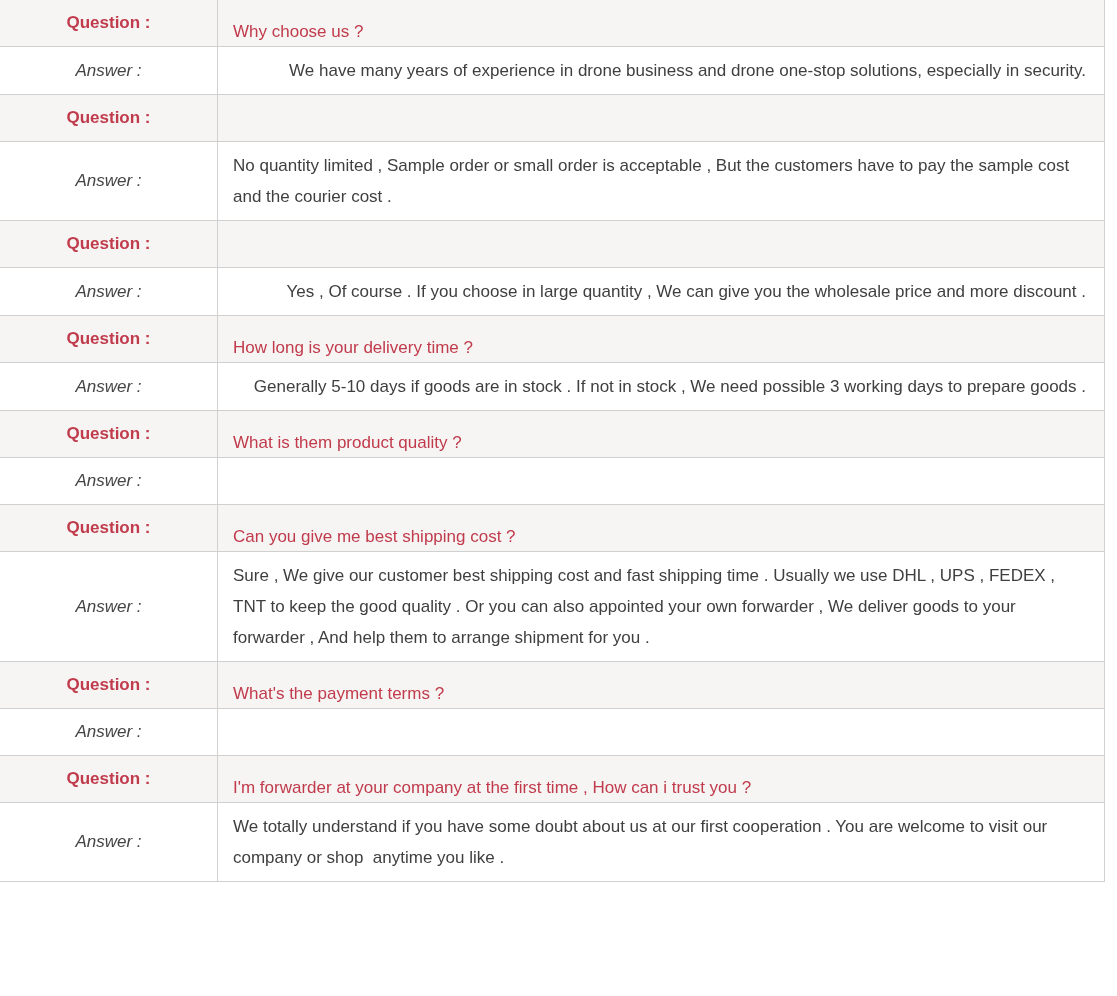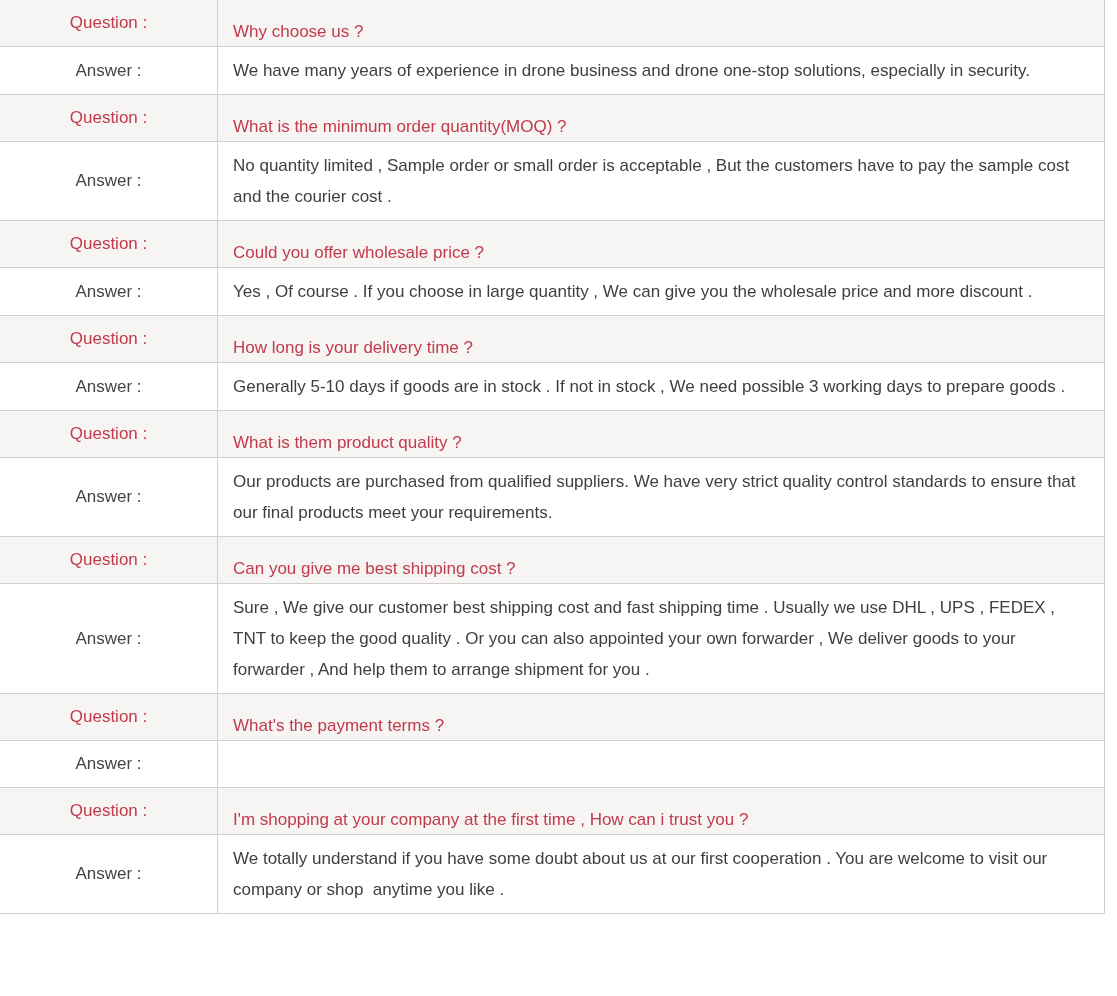--- a/index.html
+++ b/index.html
@@ -41,28 +41,28 @@
     padding: 8px 18px 8px 15px;
     display: flex;
     align-items: center;
     font-size: 17px;
     line-height: 31px;
   }
   .row-question {
     background: var(--q-bg);
     height: 47px;
   }
-  .row-question .label-cell { color: var(--q-color); }
+  .row-question .label-cell { color: var(--q-color); font-weight: bold; }
   .row-question .content-cell { color: var(--q-color); padding-top: 16px; padding-bottom: 0; }
   .row-answer {
     background: #ffffff;
     min-height: 47px;
   }
-  .row-answer .label-cell { color: var(--label-color); }
-  .row-answer .content-cell { color: var(--a-color); }
+  .row-answer .label-cell { color: var(--label-color); font-style: italic; }
+  .row-answer .content-cell { color: var(--a-color); justify-content: flex-end; }
   .answer-text, .question-text { white-space: pre-wrap; }
 </style>
 </head>
 <body>
 
 <div class="faq-table">
   <div class="row row-question">
     <div class="label-cell">
       <span>Question :</span>
     </div>
@@ -76,39 +76,33 @@
     </div>
     <div class="content-cell">
       <span class="answer-text">We have many years of experience in drone business and drone one-stop solutions, especially in security.</span>
     </div>
   </div>
 
   <div class="row row-question">
     <div class="label-cell">
       <span>Question :</span>
     </div>
-    <div class="content-cell">
-      <span class="question-text">What is the minimum order quantity(MOQ) ?</span>
-    </div>
   </div>
   <div class="row row-answer">
     <div class="label-cell">
       <span>Answer :</span>
     </div>
     <div class="content-cell">
       <span class="answer-text">No quantity limited , Sample order or small order is acceptable , But the customers have to pay the sample cost and the courier cost .</span>
     </div>
   </div>
 
   <div class="row row-question">
     <div class="label-cell">
       <span>Question :</span>
-    </div>
-    <div class="content-cell">
-      <span class="question-text">Could you offer wholesale price ?</span>
     </div>
   </div>
   <div class="row row-answer">
     <div class="label-cell">
       <span>Answer :</span>
     </div>
     <div class="content-cell">
       <span class="answer-text">Yes , Of course . If you choose in large quantity , We can give you the wholesale price and more discount .</span>
     </div>
   </div>
@@ -135,23 +129,20 @@
       <span>Question :</span>
     </div>
     <div class="content-cell">
       <span class="question-text">What is them product quality ?</span>
     </div>
   </div>
   <div class="row row-answer">
     <div class="label-cell">
       <span>Answer :</span>
     </div>
-    <div class="content-cell">
-      <span class="answer-text">Our products are purchased from qualified suppliers. We have very strict quality control standards to ensure that our final products meet your requirements.</span>
-    </div>
   </div>
 
   <div class="row row-question">
     <div class="label-cell">
       <span>Question :</span>
     </div>
     <div class="content-cell">
       <span class="question-text">Can you give me best shipping cost ?</span>
     </div>
   </div>
@@ -176,21 +167,21 @@
     <div class="label-cell">
       <span>Answer :</span>
     </div>
   </div>
 
   <div class="row row-question">
     <div class="label-cell">
       <span>Question :</span>
     </div>
     <div class="content-cell">
-      <span class="question-text">I'm shopping at your company at the first time , How can i trust you ?</span>
+      <span class="question-text">I'm forwarder at your company at the first time , How can i trust you ?</span>
     </div>
   </div>
   <div class="row row-answer">
     <div class="label-cell">
       <span>Answer :</span>
     </div>
     <div class="content-cell">
       <span class="answer-text">We totally understand if you have some doubt about us at our first cooperation . You are welcome to visit our company or shop  anytime you like .</span>
     </div>
   </div>

